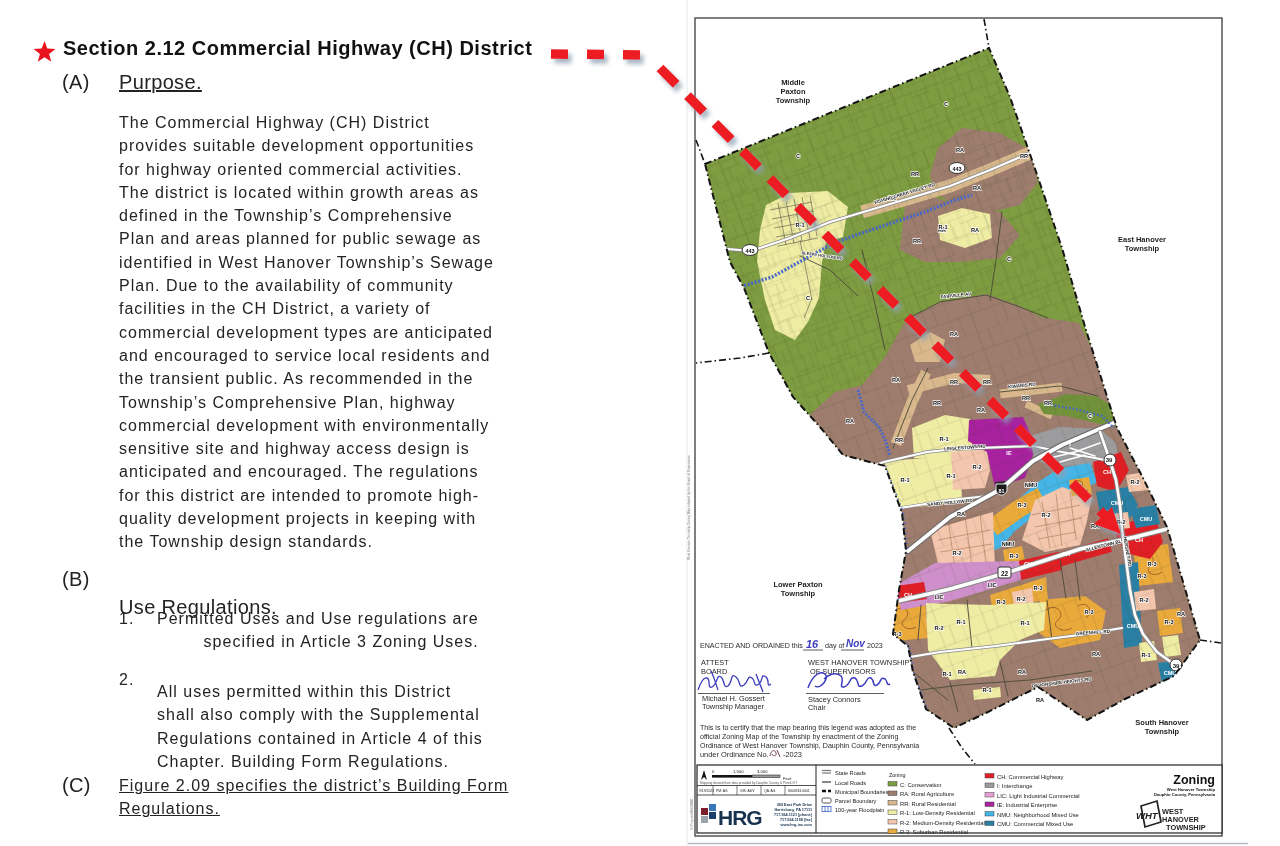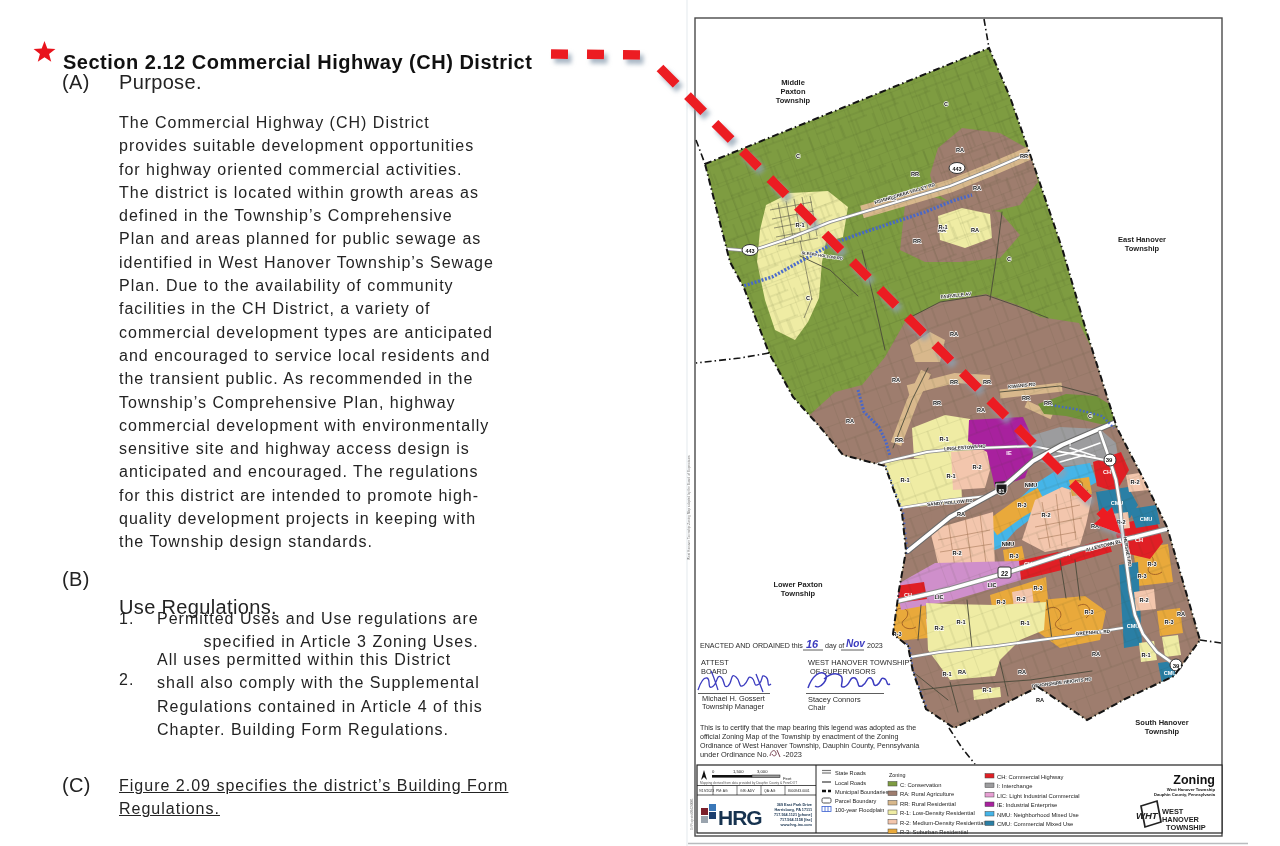--- a/index.html
+++ b/index.html
@@ -9,35 +9,35 @@
   .body-text{font-size:16px;line-height:23.3px;color:#232323;letter-spacing:1.0px;}
   .lbl{font-size:20px;color:#232323;letter-spacing:0.35px;}
 </style>
 </head>
 <body>
 
 <svg class="abs" style="left:33px;top:41px" width="23" height="21" viewBox="0 0 26 24">
   <path d="M13 0 L16.2 8.6 L25.5 9 L18.2 14.8 L20.7 23.7 L13 18.6 L5.3 23.7 L7.8 14.8 L0.5 9 L9.8 8.6 Z" fill="#e8131c"></path>
 </svg>
 
-<div class="abs" style="left:63px;top:37px;font-size:20px;font-weight:bold;color:#111;letter-spacing:0.5px;margin-top:14px;">Section 2.12 Commercial Highway (CH) District</div>
+<div class="abs" style="left:63px;top:37px;font-size:20px;font-weight:bold;color:#111;letter-spacing:0.5px;">Section 2.12 Commercial Highway (CH) District</div>
 
 <div class="abs lbl" style="left:62px;top:71px;">(A)</div>
-<div class="abs lbl" style="left:119px;top:71px;">Purpose.</div>
+<div class="abs lbl" style="left:119px;top:71px;text-decoration:underline;">Purpose.</div>
 
 <div class="abs body-text" style="left:119px;top:111px;width:490px;">The Commercial Highway (CH) District<br>provides suitable development opportunities<br>for highway oriented commercial activities.<br>The district is located within growth areas as<br>defined in the Township’s Comprehensive<br>Plan and areas planned for public sewage as<br>identified in West Hanover Township’s Sewage<br>Plan. Due to the availability of community<br>facilities in the CH District, a variety of<br>commercial development types are anticipated<br>and encouraged to service local residents and<br>the transient public. As recommended in the<br>Township’s Comprehensive Plan, highway<br>commercial development with environmentally<br>sensitive site and highway access design is<br>anticipated and encouraged. The regulations<br>for this district are intended to promote high-<br>quality development projects in keeping with<br>the Township design standards.</div>
 
 <div class="abs lbl" style="left:62px;top:568px;">(B)</div>
 <div class="abs lbl" style="left:119px;top:596px;">Use Regulations.</div>
 
 <div class="abs body-text" style="left:119px;top:607px;">1.</div>
 <div class="abs body-text" style="left:157px;top:607px;text-align:right;">Permitted Uses and Use regulations are<br>specified in Article 3 Zoning Uses.</div>
 
 <div class="abs body-text" style="left:119px;top:668px;">2.</div>
-<div class="abs body-text" style="left:157px;top:648px;">All uses permitted within this District<br>shall also comply with the Supplemental<br>Regulations contained in Article 4 of this<br>Chapter. Building Form Regulations.</div>
+<div class="abs body-text" style="left:157px;top:680px;">All uses permitted within this District<br>shall also comply with the Supplemental<br>Regulations contained in Article 4 of this<br>Chapter. Building Form Regulations.</div>
 
 <div class="abs lbl" style="left:62px;top:774px;">(C)</div>
 <div class="abs body-text" style="left:119px;top:774px;text-decoration:underline;">Figure 2.09 specifies the district’s Building Form<br>Regulations.</div>
 
 <svg class="abs" style="left:0;top:0" width="1280" height="846" viewBox="0 0 1280 846">
   <defs>
     <clipPath id="twp">
         <path id="twpshape" d="M705,164 L989,48 L1010,97 L1032,160 L1062,248 L1086,330 L1117,428 L1143,478 L1167,527 L1200,640 L1174,676 L1125,699 L1087,720 L1038,687 L986,713 L954,728 L926,709 L913,672 L908,646 L893,634 L899,590 L906,551 L902,513 L885,466 L843,455 L820,427 L793,397 L769,353 L744,288 L730,262 Z"></path>
       </clipPath>
     <filter id="ds" x="-30%" y="-30%" width="160%" height="160%">

